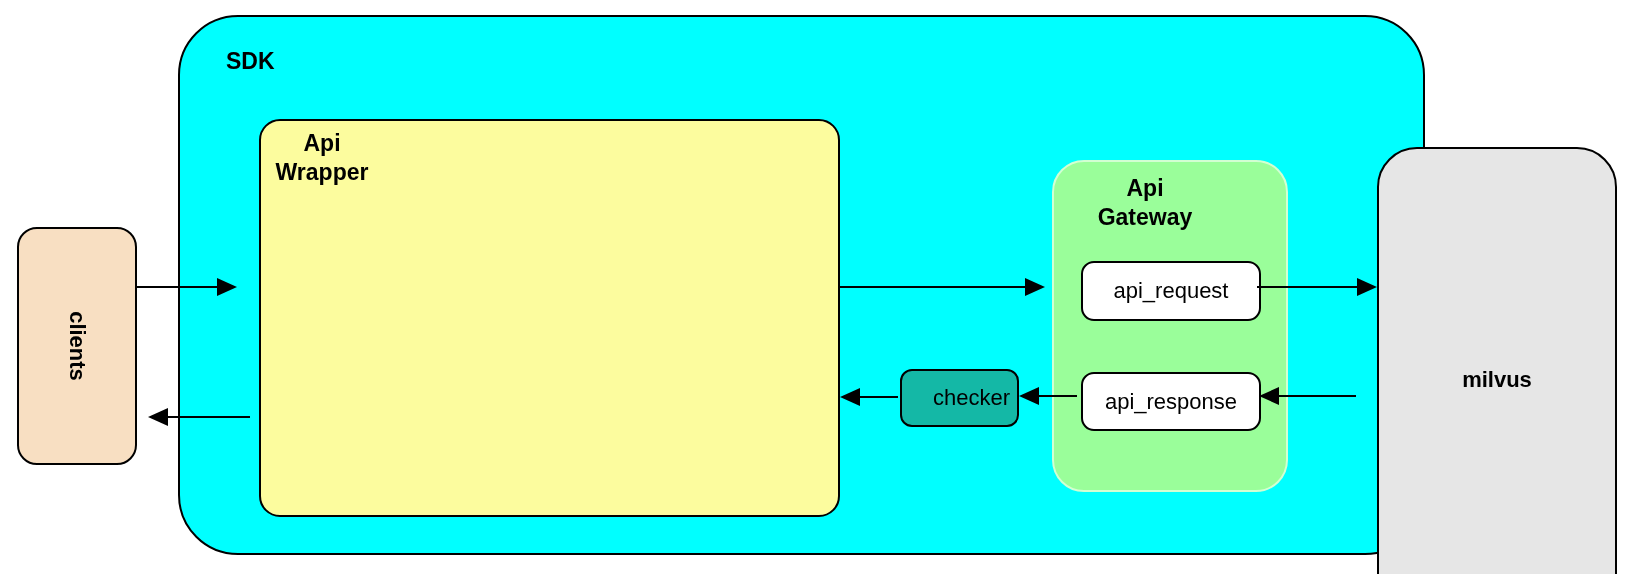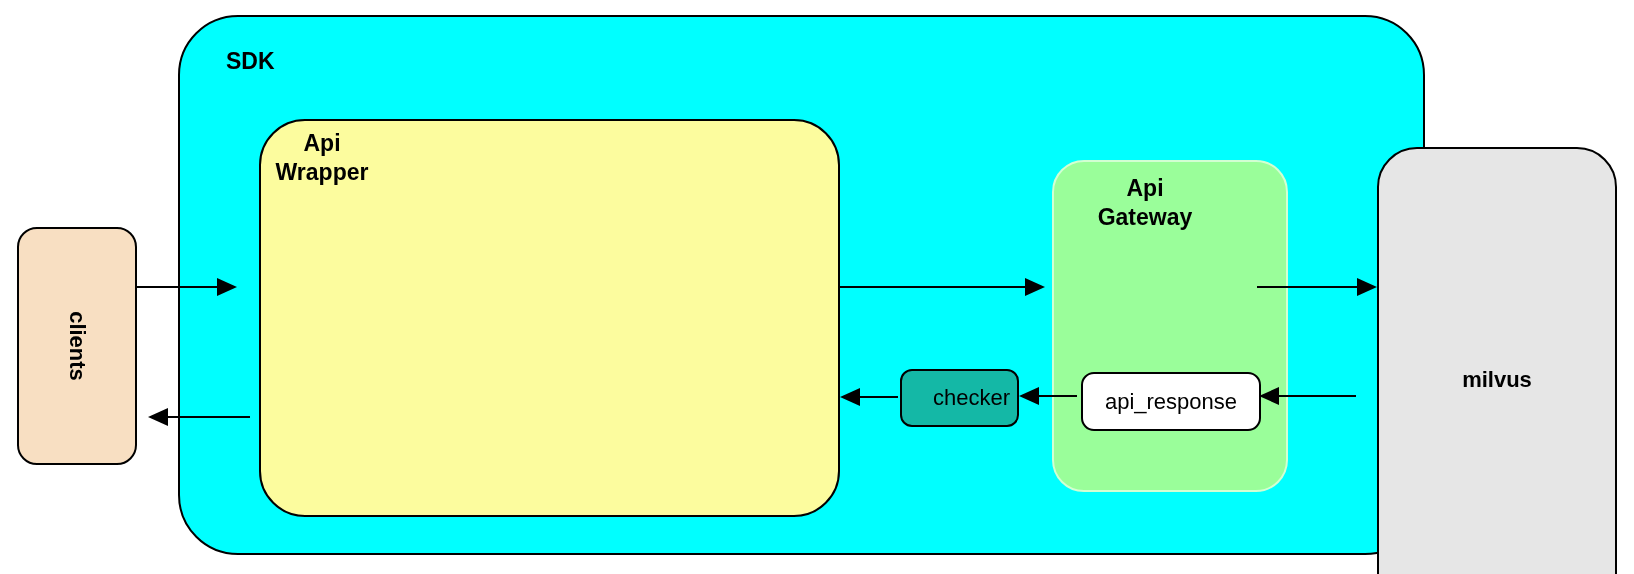--- a/index.html
+++ b/index.html
@@ -102,30 +102,31 @@
 
 <div id="canvas">
 
   <div class="node" id="clients" style="background-color: rgb(248, 223, 194);">
     <span class="vlabel">clients</span>
   </div>
 
   <div class="node" id="sdk" style="background-color: rgb(0, 255, 255);">
     <div class="container-label" id="sdk-label">SDK</div>
 
-    <div class="node" id="api-wrapper" style="background-color: rgb(252, 252, 158);">
+    <div class="node" id="api-wrapper" style="background-color: rgb(252, 252, 158); border-radius: 21px;">
       <div class="container-label" id="api-wrapper-label">Api Wrapper</div>
     </div>
 
     <div class="node leafbox" id="checker" style="background-color: #14b8a6; padding-left: 24px;">
       <span>checker</span>
     </div>
 
     <div id="api-gateway" class="node" style="border-color: rgb(210, 255, 210); background-color: rgb(154, 254, 154);">
       <div class="container-label" id="api-gateway-label">Api Gateway</div>
+      <div class="leafbox gwbox" id="api-request">api_request</div>
       <div class="leafbox gwbox" id="api-response">api_response</div>
     </div>
   </div>
 
   <div class="node" id="milvus" style="background-color: rgb(230, 230, 230);">
     <span>milvus</span>
   </div>
 
   <div class="hline" style="left:137px;  top:286px; width:80px;"></div>
   <div class="head-r" style="left:217px;  top:278px;"></div>

